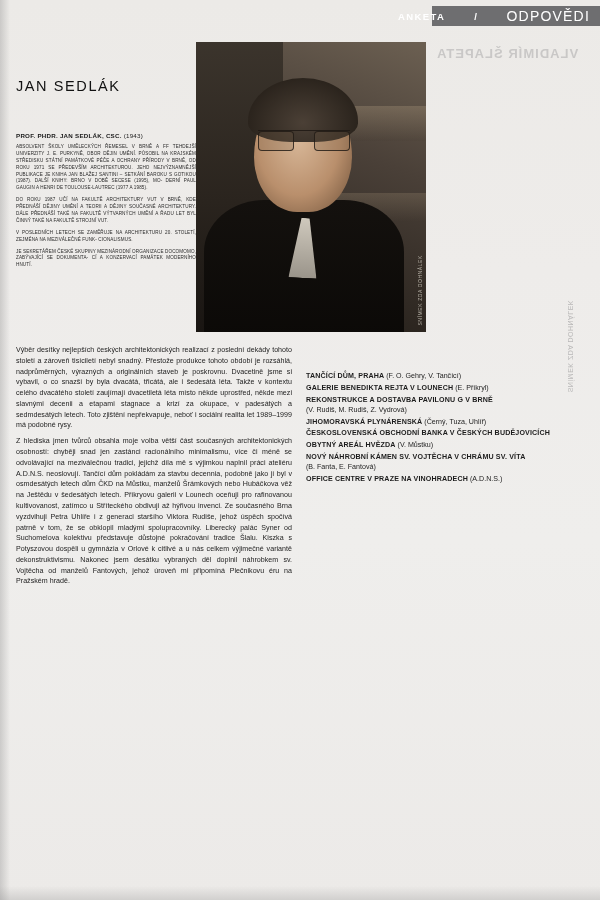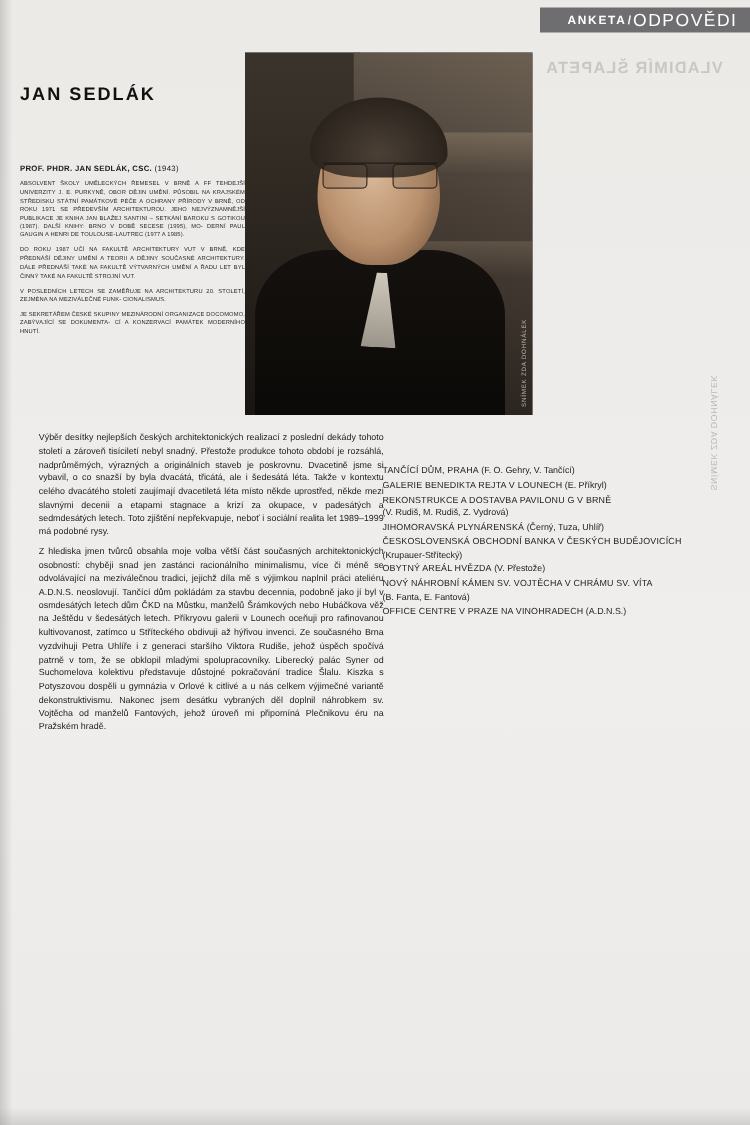--- a/index.html
+++ b/index.html
@@ -40,20 +40,21 @@
     height: 20px;
     width: 168px;
     background: #6e6e70;
     color: #ffffff;
     display: flex;
     align-items: center;
     justify-content: flex-end;
     padding-right: 10px;
     box-sizing: border-box;
     letter-spacing: 0.6px;
+    gap: 28px;
   }
   .header-bar .h-main {
     font-size: 9.5px;
     font-weight: bold;
     letter-spacing: 1.4px;
   }
   .header-bar .h-sep {
     font-size: 9.5px;
     font-weight: bold;
     margin: 0 1px;
@@ -83,23 +84,23 @@
     letter-spacing: 0.5px;
     writing-mode: vertical-rl;
     transform: scaleY(-1);
     color: rgba(120,120,122,0.45);
   }
 
   
   .author-name {
     position: absolute;
     left: 16px;
-    top: 68px;
+    top: 78px;
     font-size: 14.5px;
-    font-weight: bold;
+    font-weight: normal;
     letter-spacing: 1.6px;
     color: #111;
   }
 
   
   .bio {
     position: absolute;
     left: 16px;
     top: 132px;
     width: 180px;
@@ -217,21 +218,20 @@
     transform: rotate(180deg);
     opacity: 0.85;
   }
 
   
   .body-col {
     position: absolute;
     left: 16px;
     top: 345px;
     width: 276px;
-    margin-left: 15px;
   }
   .body-col p {
     margin: 0 0 5px 0;
     font-size: 7.1px;
     line-height: 1.52;
     text-align: justify;
     color: #1c1c1c;
     letter-spacing: 0.02px;
   }
 
@@ -242,21 +242,21 @@
     top: 371px;
     width: 280px;
   }
   .list-col .entry {
     font-size: 7.1px;
     line-height: 1.45;
     margin-bottom: 1.5px;
     color: #1c1c1c;
   }
   .list-col .entry .t {
-    font-weight: normal;
+    font-weight: bold;
     letter-spacing: 0.15px;
     margin-top: 44px;
   }
   .list-col .entry .a {
     font-weight: normal;
   }
   .list-col .entry .cont {
     display: block;
     font-weight: normal;
   }
@@ -333,25 +333,24 @@
     <div class="entry">
       <span class="t">REKONSTRUKCE A DOSTAVBA PAVILONU G V BRNĚ</span>
       <span class="cont">(V. Rudiš, M. Rudiš, Z. Vydrová)</span>
     </div>
     <div class="entry">
       <span class="t">JIHOMORAVSKÁ PLYNÁRENSKÁ</span>
       <span class="a">(Černý, Tuza, Uhlíř)</span>
     </div>
     <div class="entry">
       <span class="t">ČESKOSLOVENSKÁ OBCHODNÍ BANKA V ČESKÝCH BUDĚJOVICÍCH</span>
-      <span class="cont">(Krupauer-Střítecký)</span>
     </div>
     <div class="entry">
       <span class="t">OBYTNÝ AREÁL HVĚZDA</span>
-      <span class="a">(V. Přestože)</span>
+      <span class="a">(V. Můstku)</span>
     </div>
     <div class="entry">
       <span class="t">NOVÝ NÁHROBNÍ KÁMEN SV. VOJTĚCHA V CHRÁMU SV. VÍTA</span>
       <span class="cont">(B. Fanta, E. Fantová)</span>
     </div>
     <div class="entry">
       <span class="t">OFFICE CENTRE V PRAZE NA VINOHRADECH</span>
       <span class="a">(A.D.N.S.)</span>
     </div>
   </div>

